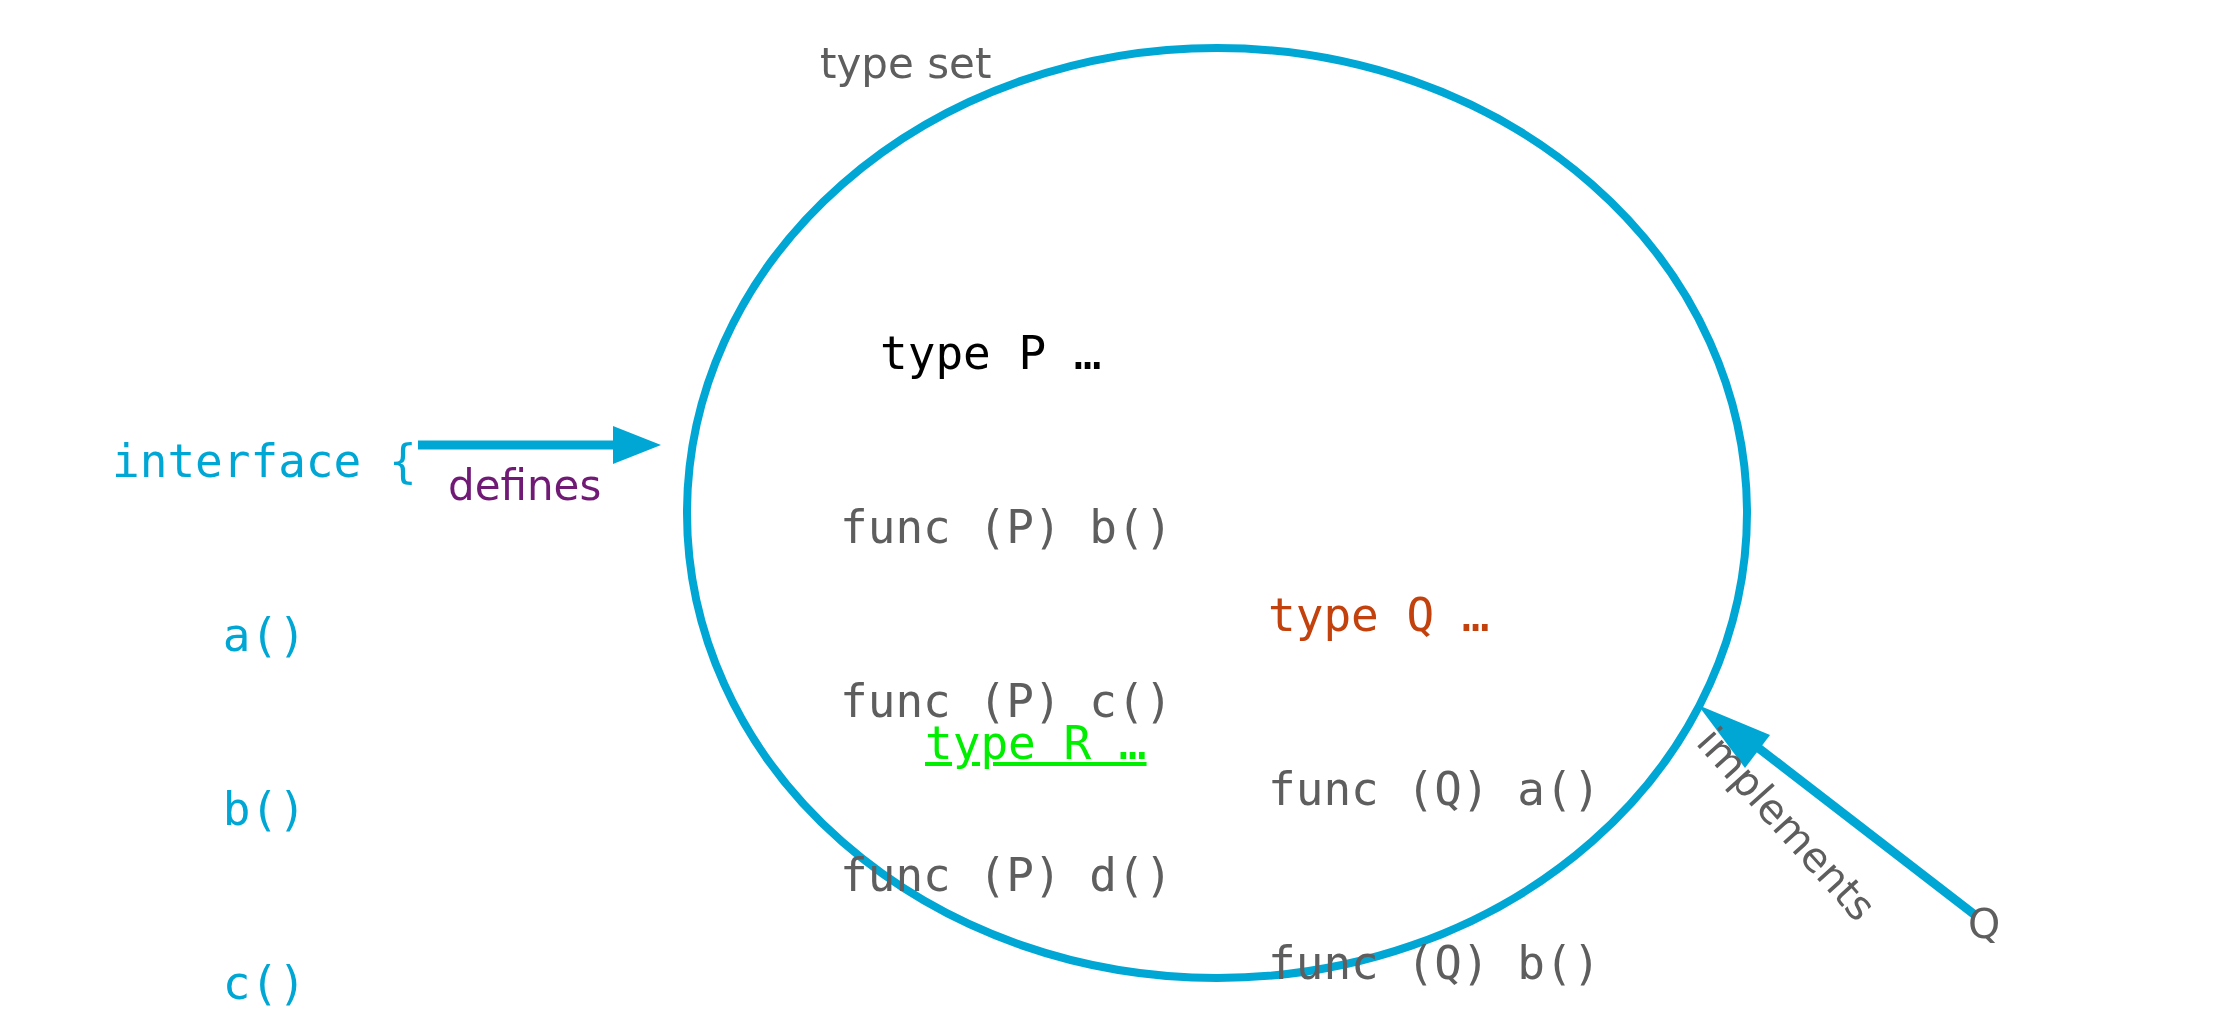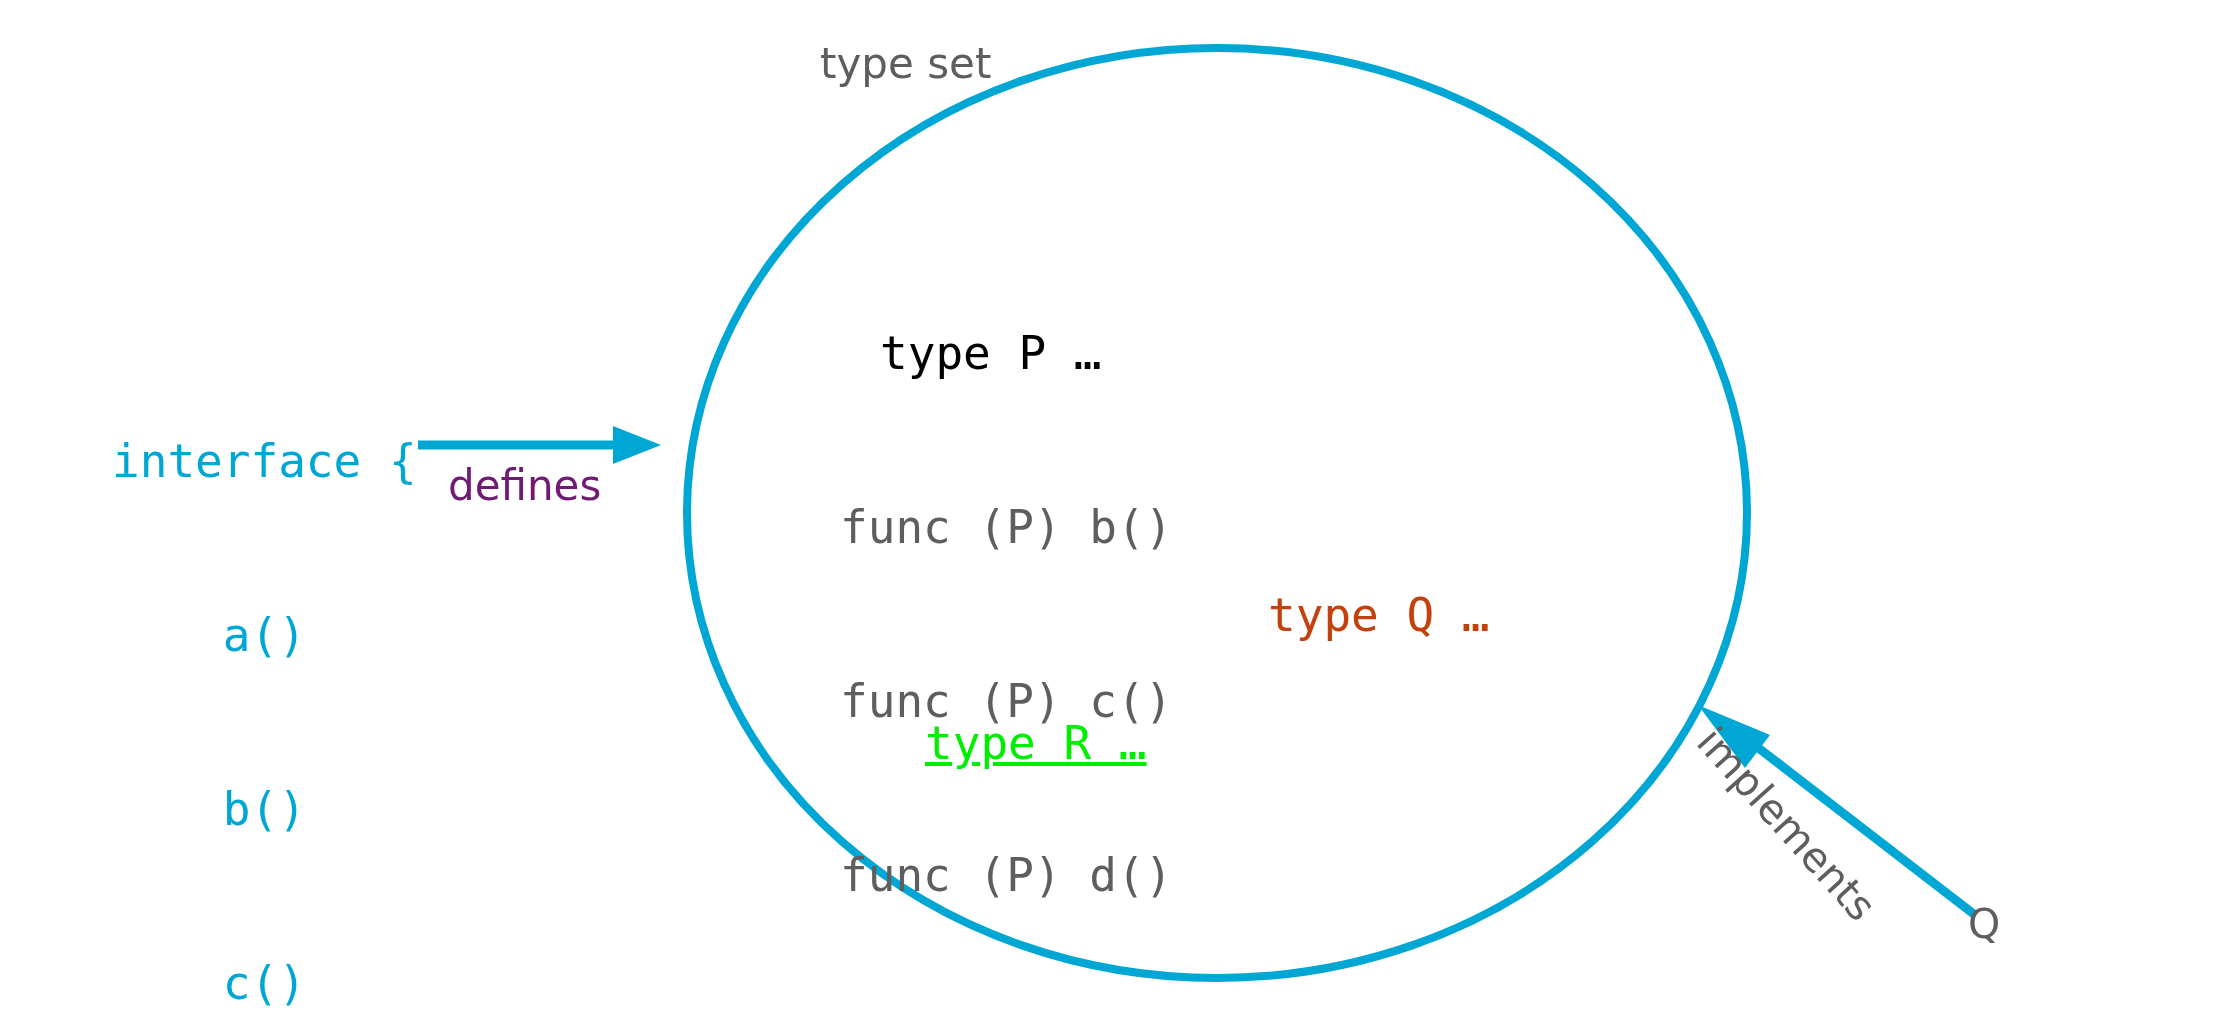--- a/index.html
+++ b/index.html
@@ -134,20 +134,22 @@
 
   <div id="type-p-block" class="mono">
     <span class="type-head-p">type P …</span>
     <span class="func-line">func (P) b()</span>
     <span class="func-line">func (P) c()</span>
     <span class="func-line">func (P) d()</span>
   </div>
 
   <div id="type-q-block" class="mono">
     <span class="type-head-q">type Q …</span>
+    <span class="func-line">func (Q) a()</span>
+    <span class="func-line">func (Q) b()</span>
     
     
     
   </div>
 
   <div id="type-r-block" class="mono">
     <span class="type-head-r">type R …</span>
   </div>
 
   <svg id="implements-arrow-svg" width="340" height="250" viewBox="0 0 340 250">

